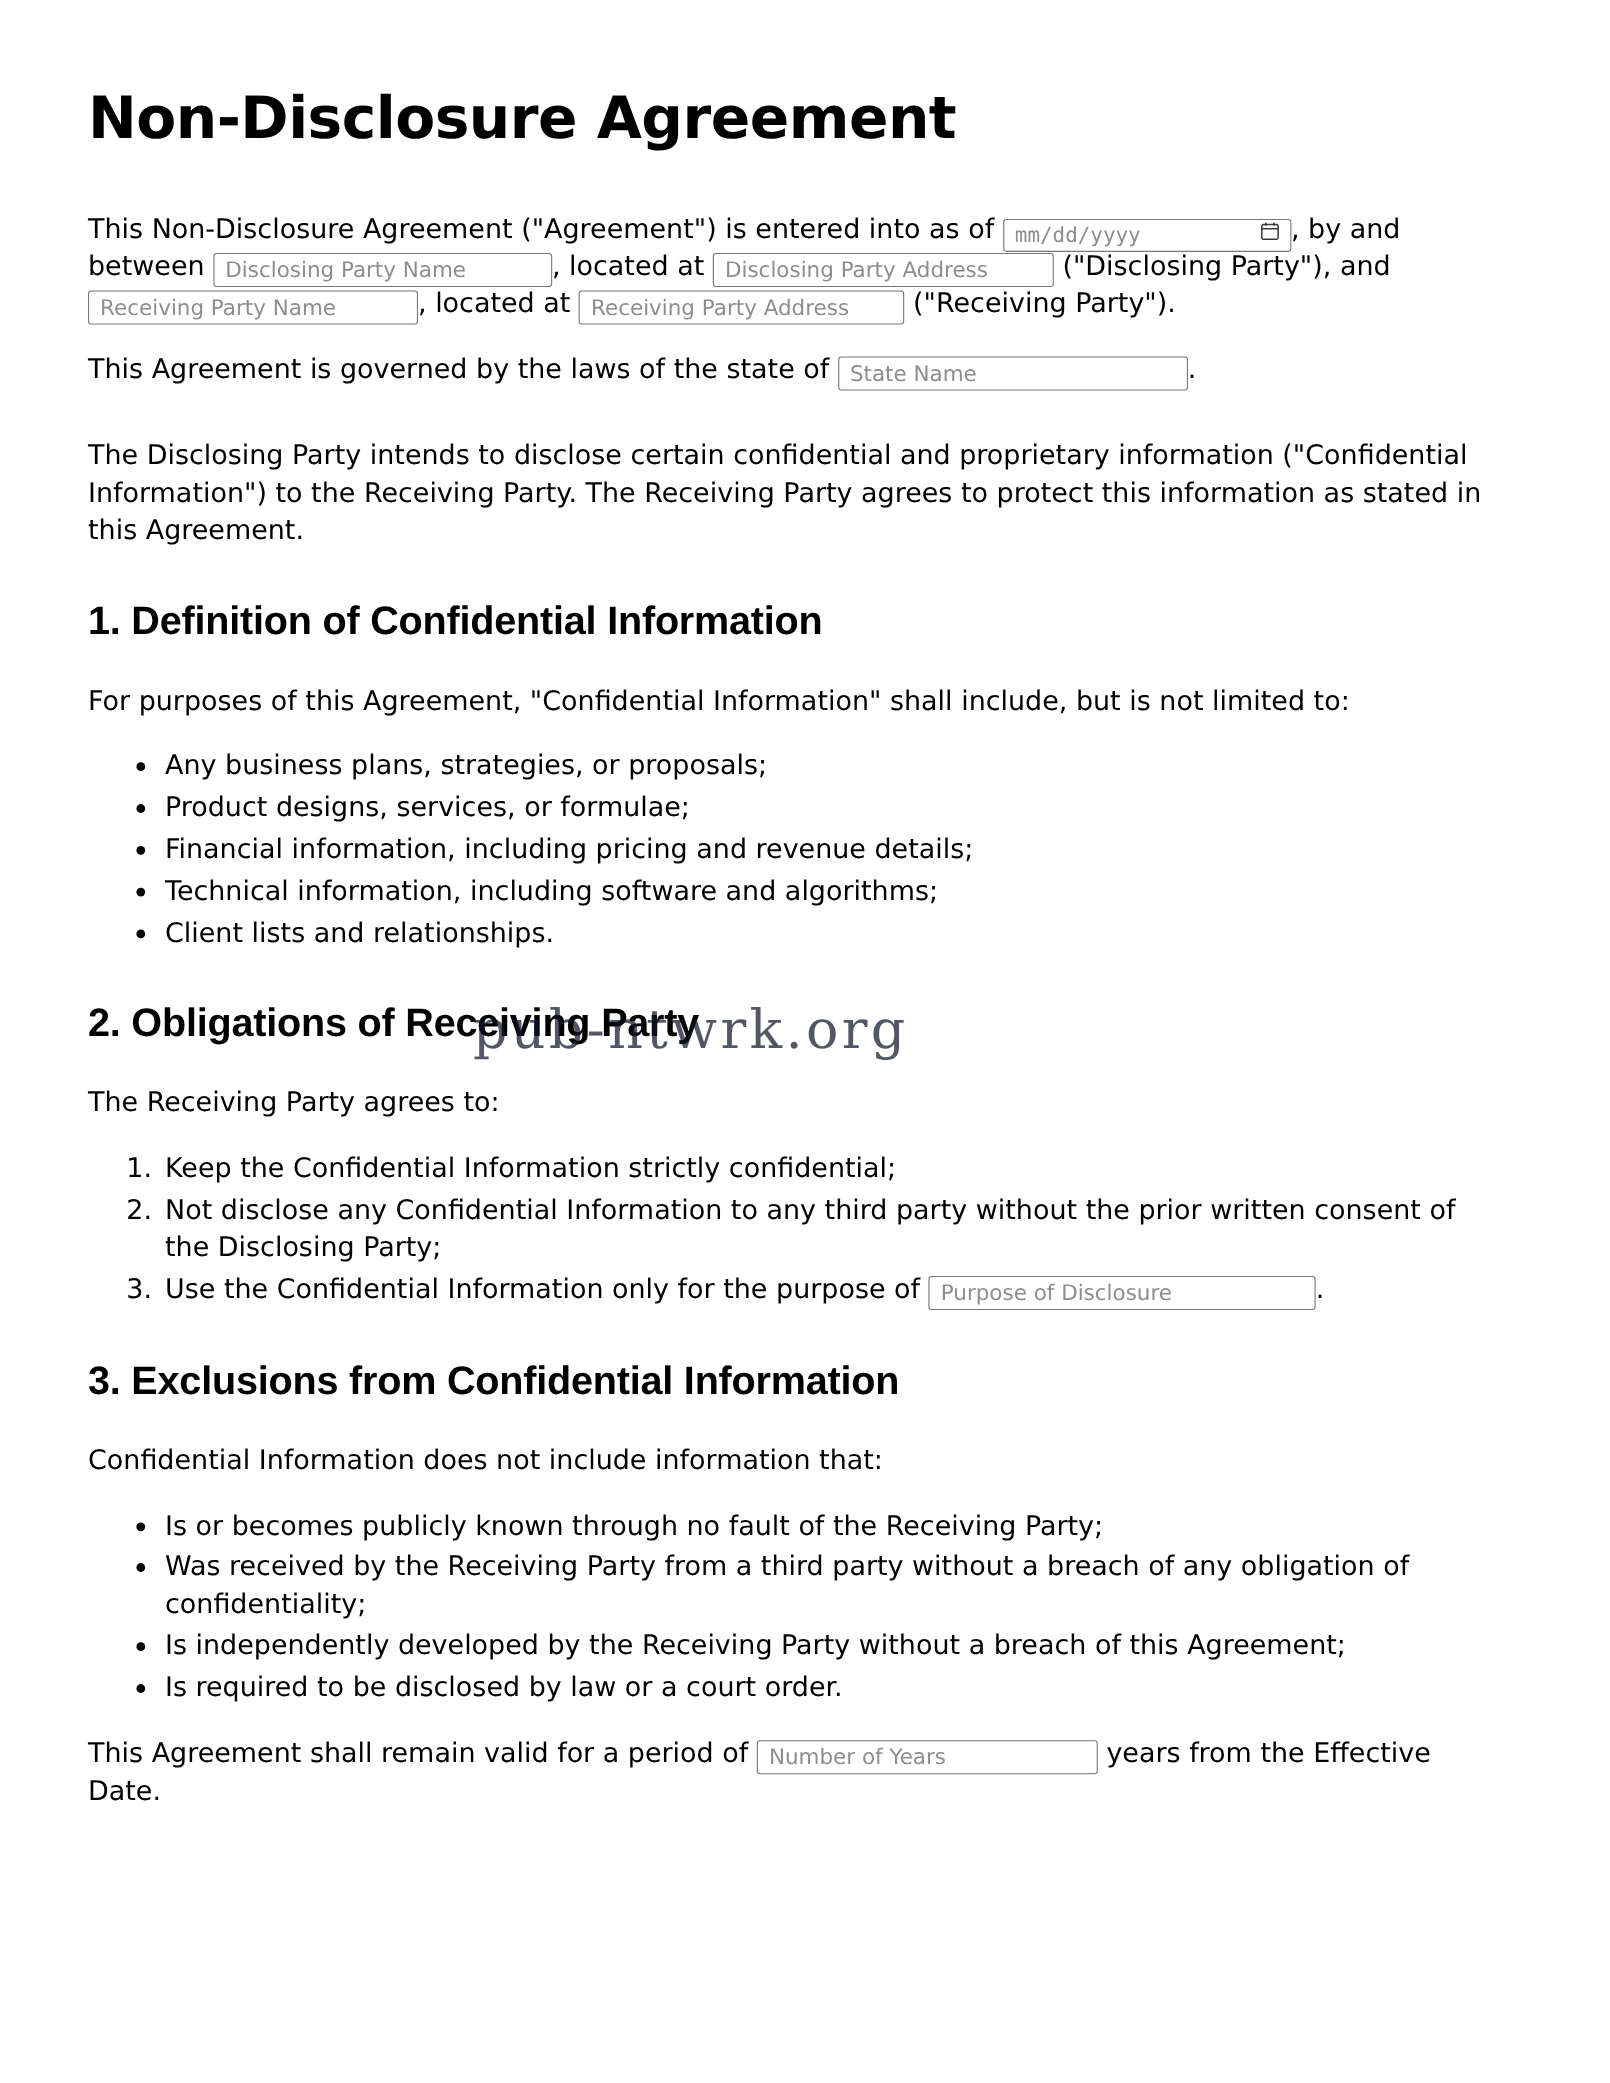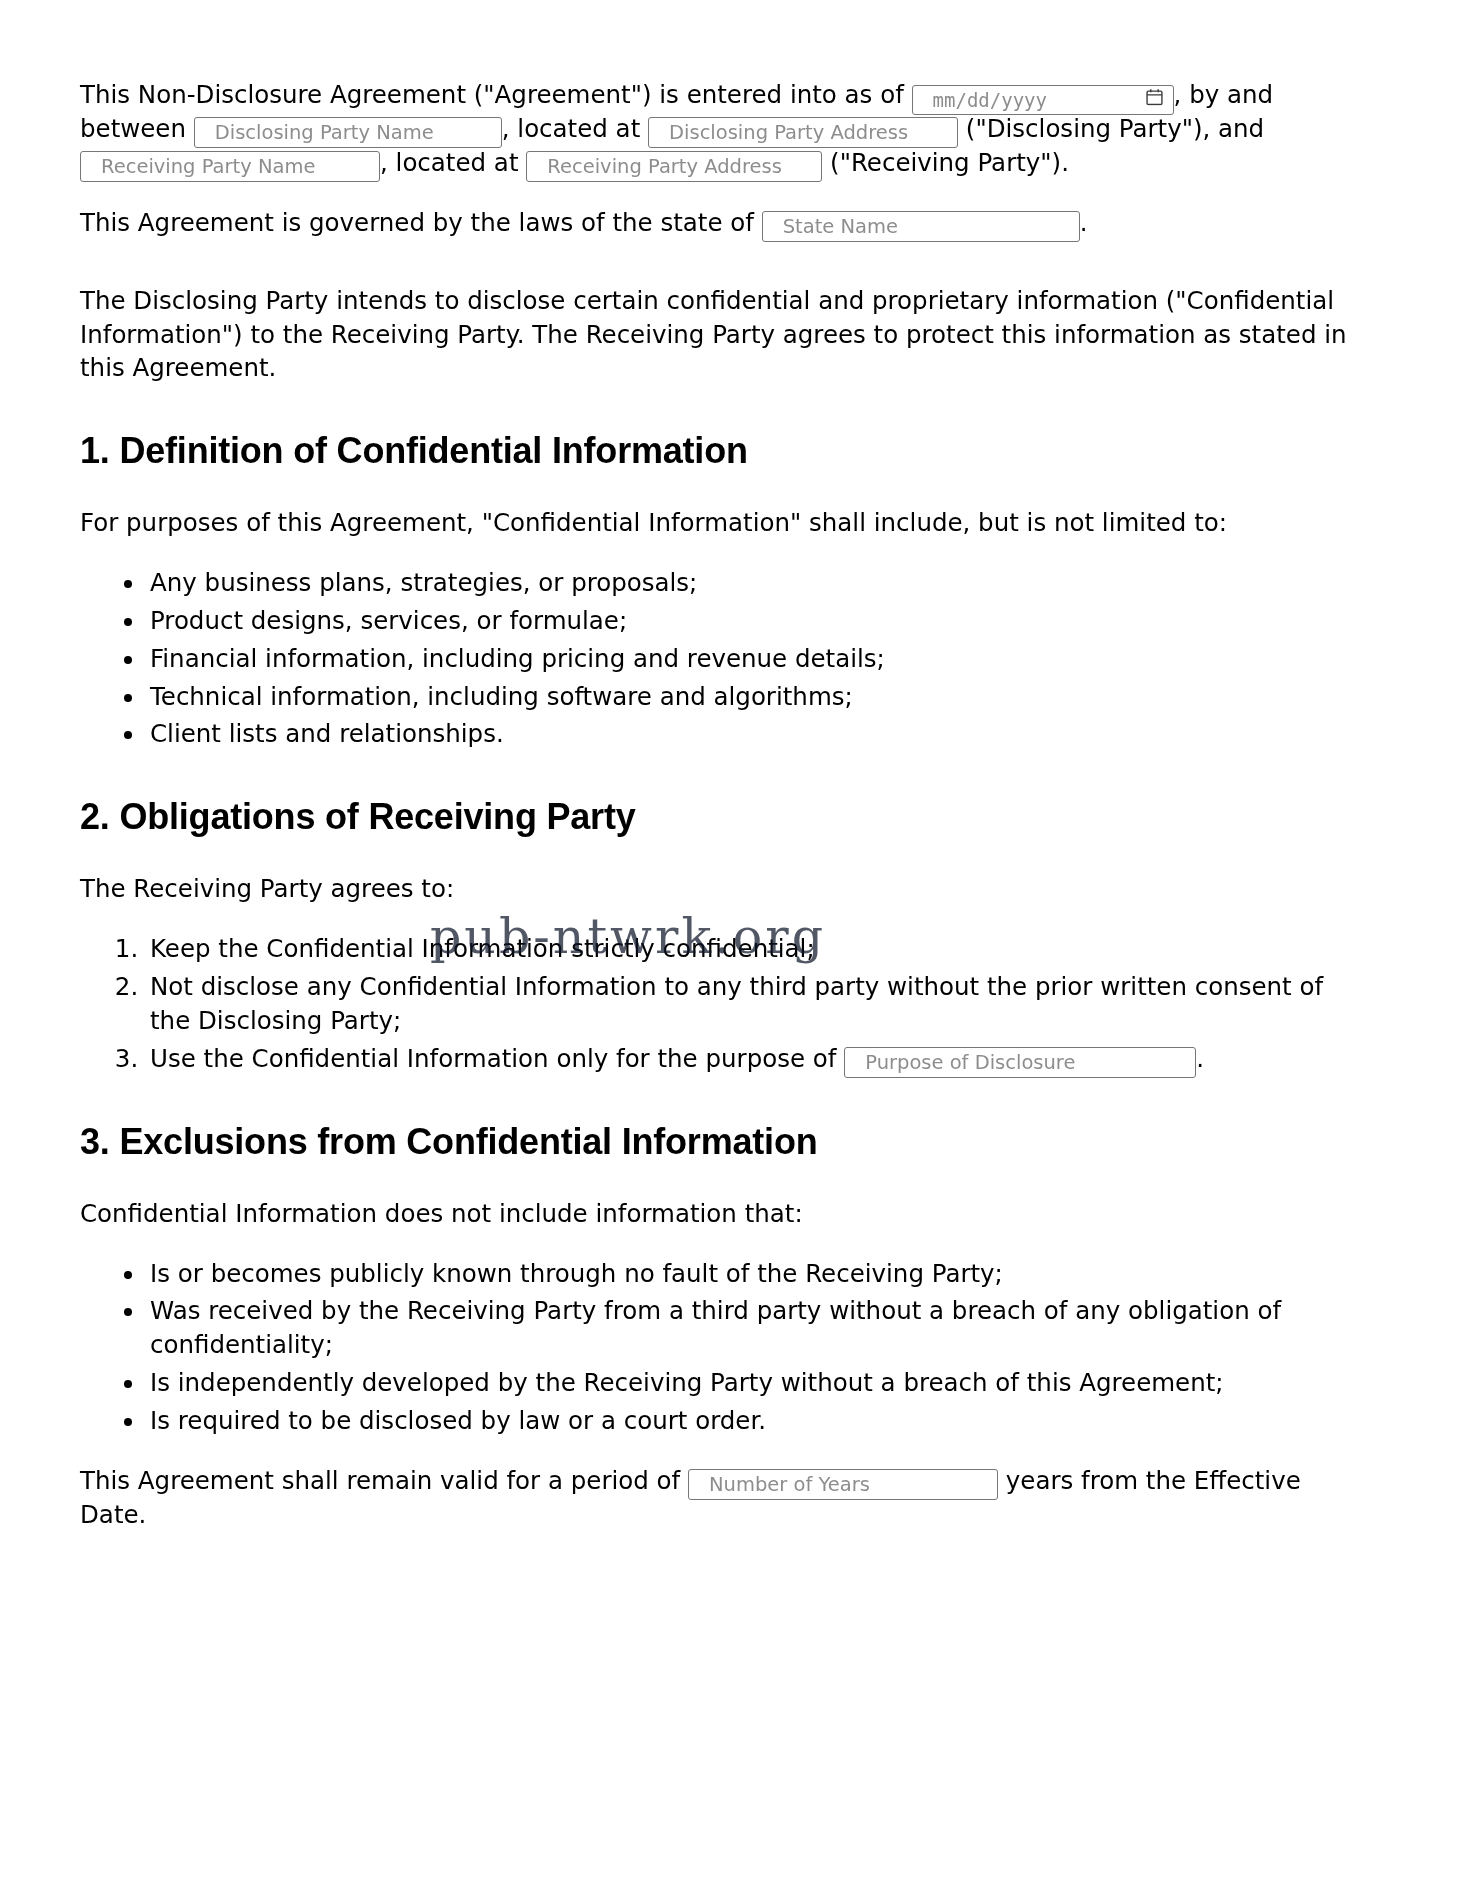--- a/index.html
+++ b/index.html
@@ -61,21 +61,21 @@
     padding-left: 4px;
   }
   
   .field {
     font-family: "DejaVu Sans", sans-serif;
     font-size: 19.5px;
     color: #000;
     background: #ffffff;
     border: 1px solid #767676;
     border-radius: 3px;
-    padding: 3px 20px;
+    padding: 3px 10px;
     box-sizing: border-box;
     vertical-align: baseline;
     position: relative;
     top: 2px;
     outline: none;
   }
   .field::placeholder { color: #8d8d8d; opacity: 1; }
   .f-date {
     width: 262px;
     font-family: "DejaVu Sans Mono", monospace;
@@ -118,20 +118,21 @@
     z-index: 5;
   }
 </style>
 </head>
 <body>
 
 <div class="page">
 
   <div class="watermark">pub-ntwrk.org</div>
 
+  <h1 class="doc-title">Non-Disclosure Agreement</h1>
 
   <p class="para"><span>This Non-Disclosure Agreement ("Agreement") is entered into as of</span>
     <span class="date-wrap"><input class="field f-date" type="text" placeholder="mm/dd/yyyy" style=""><svg class="cal-icon" viewBox="0 0 16 16">
           <rect x="1" y="2.5" width="14" height="12.5" rx="1.2" fill="none" stroke="#3a3a3a" stroke-width="1.3"></rect>
           <line x1="1" y1="6" x2="15" y2="6" stroke="#3a3a3a" stroke-width="1.3"></line>
           <line x1="4.5" y1="0.8" x2="4.5" y2="3.6" stroke="#3a3a3a" stroke-width="1.3"></line>
           <line x1="11.5" y1="0.8" x2="11.5" y2="3.6" stroke="#3a3a3a" stroke-width="1.3"></line>
         </svg></span><span>, by and between</span>
     <input class="field f-party-name" type="text" placeholder="Disclosing Party Name" style=""><span>, located at</span>
     <input class="field f-party-addr" type="text" placeholder="Disclosing Party Address" style="">

